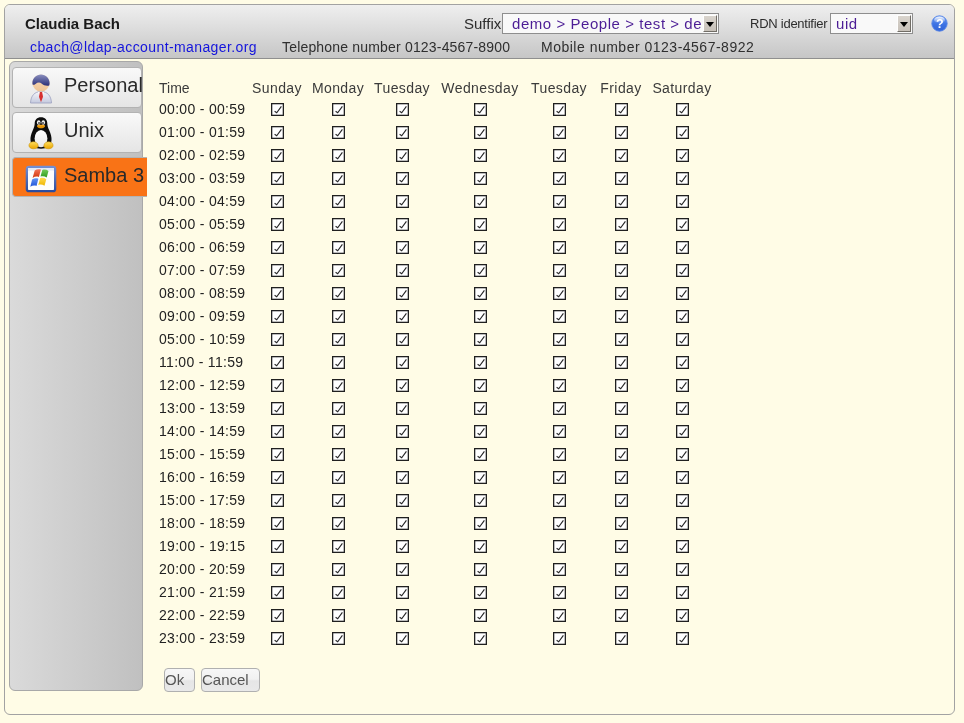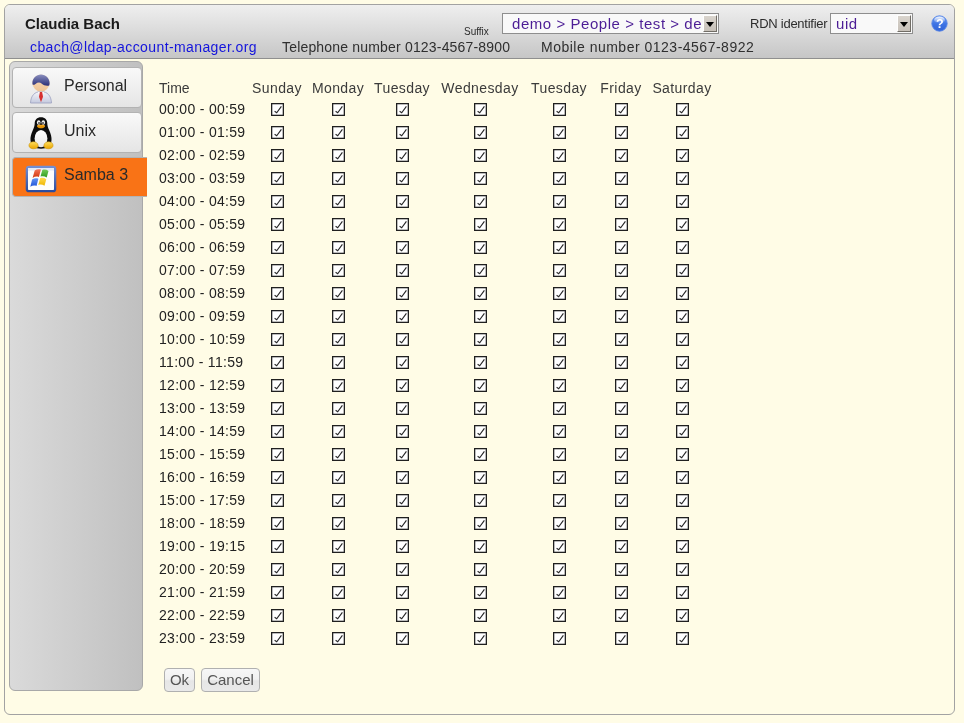--- a/index.html
+++ b/index.html
@@ -5,50 +5,50 @@
   font-family:"Liberation Sans",sans-serif; position:relative; overflow:hidden; }
 .a { position:absolute; }
 #frame { left:4px; top:4px; width:951px; height:711px; border:1px solid #a2a2a2;
   border-radius:6px; background:#fffce6; }
 #hdr { left:5px; top:5px; width:949px; height:54px; border-bottom:1px solid #8f8f8f;
   background:linear-gradient(#efefef,#c6c6c6); border-radius:5px 5px 0 0; }
 #name { left:25px; top:16px; font-size:15px; font-weight:bold; color:#1a1a1a; line-height:15px;}
 #email { left:30px; top:40px; font-size:14px; color:#1414dc; line-height:14px; letter-spacing:0.4px;}
 #tel   { left:282px; top:40px; font-size:14px; color:#2f2f2f; line-height:14px; letter-spacing:0.18px;}
 #mob   { left:541px; top:40px; font-size:14px; color:#2f2f2f; line-height:14px; letter-spacing:0.5px;}
-#lsuf  { left:464px; top:17px; font-size:10px; color:#2d2d2d; line-height:13.5px;margin-top:8px;}
+#lsuf  { left:464px; top:17px; font-size:15px; color:#2d2d2d; line-height:13.5px;}
 #lrdn  { left:750px; top:17px; font-size:13px; color:#2d2d2d; line-height:13px; letter-spacing:-0.25px;}
 .sel { background:#f9f9f9; border:1px solid #8e8e8e; height:21px; }
 .sel span { position:absolute; left:9px; top:2px; font-size:15px; color:#4c1d95;
   line-height:16px; letter-spacing:0.55px; white-space:nowrap; overflow:hidden; }
 #sel2 span { left:5px; }
 .selbtn { position:absolute; right:1px; top:1px; width:14px; height:17px;
   background:linear-gradient(#d9d4cd,#c7c1b9);
   border:1px solid; border-color:#fefefe #716d66 #716d66 #fefefe; }
 .selbtn:after { content:""; position:absolute; left:2px; top:6px; width:0; height:0;
   border:4px solid transparent; border-top:5px solid #000; }
 #sel1 { left:502px; top:13px; width:217px; }
 #sel2 { left:830px; top:13px; width:83px; }
 #help { left:931px; top:15px; }
 #side { left:9px; top:61px; width:134px; height:630px; border:1px solid #a8a8a8;
   border-radius:6px; background:linear-gradient(to right,#dadada,#c0c0c0); }
 .tab { left:12px; width:130px; height:41px; border:1px solid #b3b3b3; border-radius:4px;
   background:linear-gradient(#f9f9f9,#e5e5e5); }
 .tab.act { width:135px; background:#f97316; border-right:none; border-radius:4px 0 0 4px; }
 .tab .ic { position:absolute; left:12px; top:4px; }
 .tab .tx { position:absolute; left:51px; top:-2px; height:100%; display:flex; align-items:center;
-  font-size:16px; color:#2a2a2a; }
+  font-size:20px; color:#2a2a2a; }
 .dh { top:81px; font-size:14px; color:#3b3b3b; line-height:14px; letter-spacing:0.4px; transform:translateX(-50%);
   white-space:nowrap; }
 #timehd { left:159px; top:81px; font-size:14px; color:#3b3b3b; line-height:14px; }
 .tr { left:159px; width:95px; height:23px; line-height:23px; font-size:14px; color:#222; letter-spacing:0.3px;
   white-space:nowrap; }
 .cb { position:absolute; width:13px; height:13px; }
 .btn { top:668px; height:24px; border:1px solid #b0b0b0; border-radius:4px; color:#555;
-  font-size:15px; text-align:center; line-height:22px;
+  font-size:15px; text-align:left; line-height:22px;
   background:linear-gradient(#f7f7f7 0%,#f1f1f1 46%,#e6e6e6 54%,#e9e9e9 100%); }
 #ok { left:164px; width:31px; }
 #cancel { left:201px; width:59px; }
 </style></head><body>
 <svg width="0" height="0" style="position:absolute">
     <defs>
 <g id="cbg">
         <rect x="0.65" y="0.65" width="11.7" height="11.7" fill="#fff" stroke="#202020" stroke-width="1.3"></rect>
 <path d="M3.6 8.3 L5.7 9.8 L10.4 3.4" fill="none" stroke="#262626" stroke-width="1.15"></path>
       </g>
@@ -391,21 +391,21 @@
   </svg>
 <svg class="cb" style="left:553px;top:310px">
     <use href="#cbg"></use>
   </svg>
 <svg class="cb" style="left:615px;top:310px">
     <use href="#cbg"></use>
   </svg>
 <svg class="cb" style="left:676px;top:310px">
     <use href="#cbg"></use>
   </svg>
-<div class="a tr" style="top:328px">10:00 - 10:59</div>
+<div class="a tr" style="top:328px">05:00 - 10:59</div>
 <svg class="cb" style="left:271px;top:333px">
     <use href="#cbg"></use>
   </svg>
 <svg class="cb" style="left:332px;top:333px">
     <use href="#cbg"></use>
   </svg>
 <svg class="cb" style="left:396px;top:333px">
     <use href="#cbg"></use>
   </svg>
 <svg class="cb" style="left:474px;top:333px">

